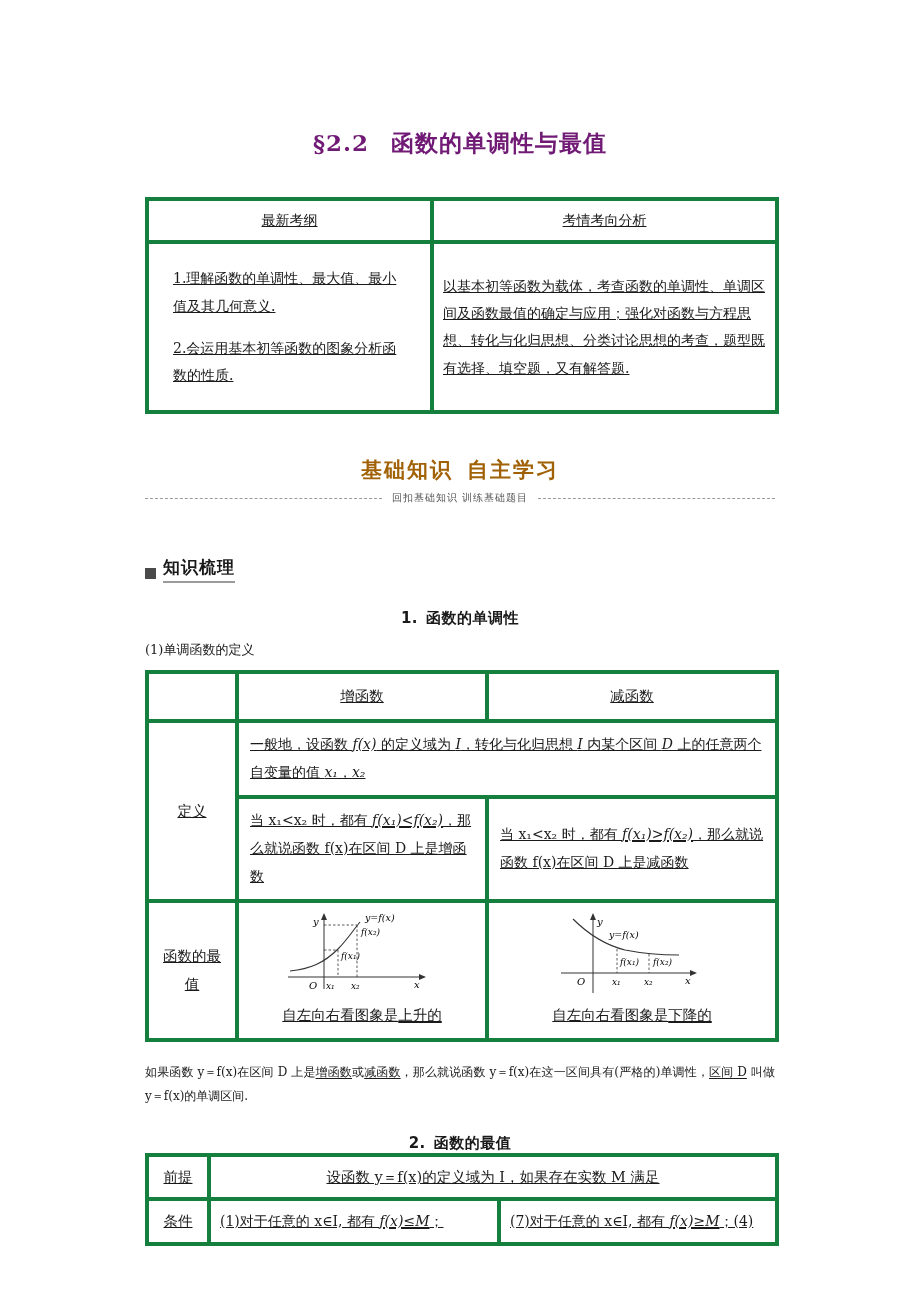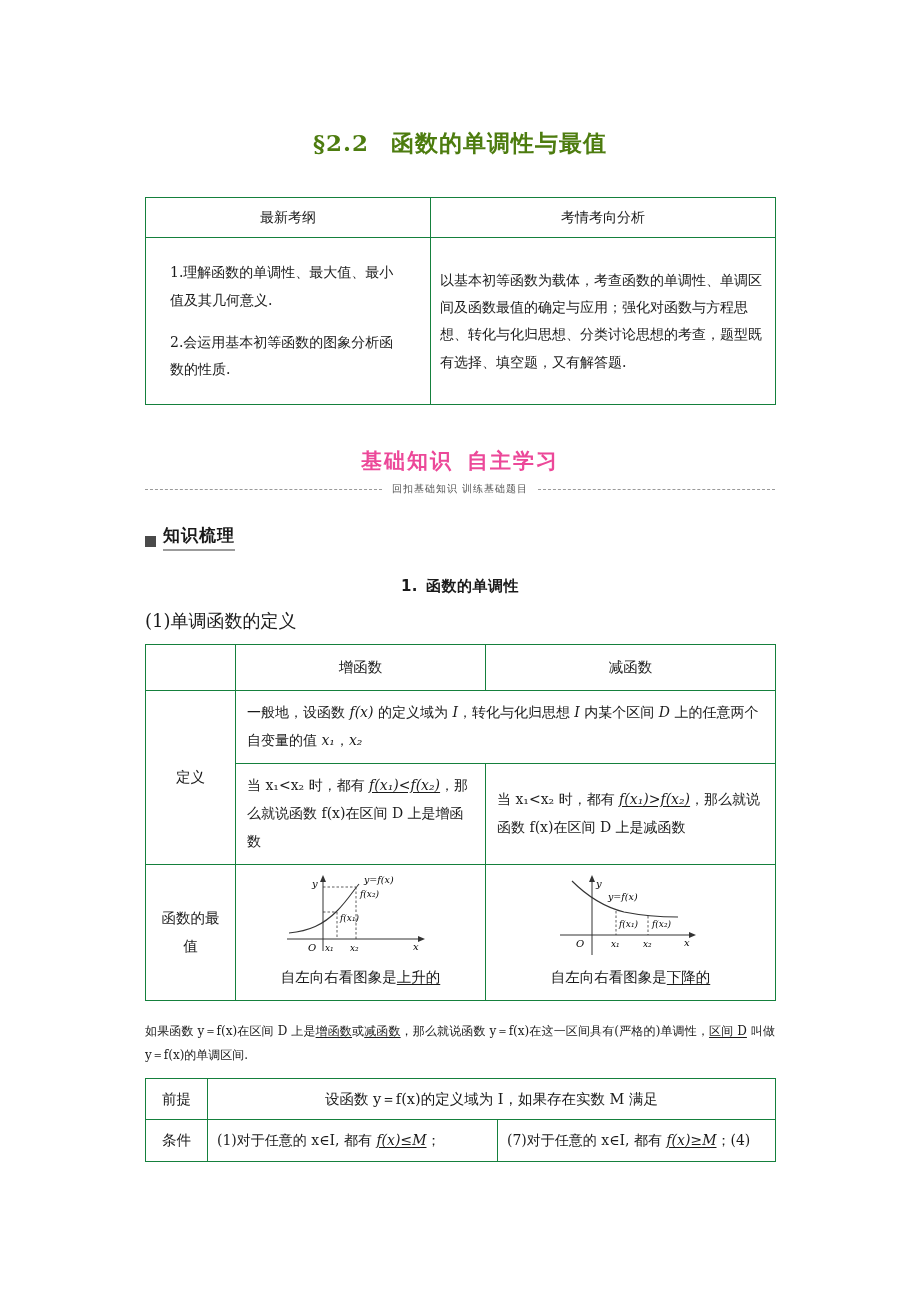--- a/index.html
+++ b/index.html
@@ -24,41 +24,42 @@
   }
 
   
   .chapter-title {
     margin-top: 128px;
     font-family: "DejaVu Sans", "Liberation Sans", sans-serif;
     font-weight: bold;
     font-size: 23px;
     letter-spacing: 1px;
     text-align: center;
-    color: #4d7c0f;
+    color: #701a75;
   }
   .chapter-title .num {
     margin-right: 22px;
     font-family: "DejaVu Serif", "Liberation Serif", serif;
     font-weight: bold;
   }
 
   
   table.doc {
     border-collapse: collapse;
     width: 630px;
     table-layout: fixed;
   }
   table.doc td, table.doc th {
-    border: 1px solid #15803d;
+    border: 4px solid #15803d;
     padding: 6px 9px;
     vertical-align: middle;
     font-size: 14px;
     line-height: 1.95;
     font-weight: normal;
+    text-decoration: underline;
   }
 
   
   .outline-table {
     margin-top: 38px;
   }
   .outline-table th {
     text-align: center;
     font-family: "DejaVu Sans", "Liberation Sans", sans-serif;
     font-weight: bold;
@@ -77,21 +78,21 @@
   
   .banner {
     margin-top: 42px;
     text-align: center;
   }
   .banner-title {
     font-family: "DejaVu Sans", "Liberation Sans", sans-serif;
     font-weight: bold;
     font-size: 21px;
     letter-spacing: 2px;
-    color: #ec4899;
+    color: #a16207;
   }
   .banner-title .gap { display: inline-block; width: 14px; }
   .banner-sub-wrap {
     display: flex;
     align-items: center;
     margin-top: 7px;
     width: 100%;
   }
   .banner-rule {
     flex: 1 1 auto;
@@ -102,21 +103,21 @@
     flex: 0 0 auto;
     padding: 0 10px;
     font-family: "DejaVu Sans", "Liberation Sans", sans-serif;
     font-size: 10px;
     color: #555;
     letter-spacing: 1px;
   }
 
   
   .kb-head {
-    margin-top: 28px;
+    margin-top: 51px;
     display: flex;
     align-items: flex-end;
   }
   .kb-marker {
     width: 11px;
     height: 11px;
     background: #4a4a4a;
     margin-right: 7px;
     margin-bottom: 4px;
     flex: 0 0 auto;
@@ -135,21 +136,21 @@
     margin-top: 26px;
     font-family: "DejaVu Sans", "Liberation Sans", sans-serif;
     font-weight: bold;
     font-size: 15px;
     letter-spacing: .5px;
     text-align: center;
   }
   .num-head .idx { margin-right: 8px; }
   .sub-head {
     margin-top: 13px;
-    font-size: 18px;
+    font-size: 13px;
   }
   .body-par {
     margin-top: 18px;
     font-size: 12px;
     line-height: 2.0;
     text-align: justify;
   }
 
   
   .mi { font-style: italic; font-family: "DejaVu Serif","Liberation Serif",serif; }
@@ -179,21 +180,21 @@
     text-align: center;
     vertical-align: middle;
   }
   .graph-caption {
     margin-top: 2px;
     font-size: 14.5px;
     text-align: center;
   }
 
   
-  .ext-table { margin-top: 11px; }
+  .ext-table { }
   .ext-table td {
     padding: 7px 10px;
     line-height: 1.8;
     font-size: 14px;
   }
   .ext-table .rowlabel {
     text-align: center;
     width: 60px;
     font-size: 14.5px;
   }
@@ -333,20 +334,23 @@
         </div>
       </td>
     </tr>
   </tbody>
     </table>
 
   <div class="body-par">
     <span>如果函数 y＝f(x)在区间 D 上是</span><span class="u">增函数</span><span>或</span><span class="u">减函数</span><span>，那么就说函数 y＝f(x)在这一区间具有(严格的)单调性，</span><span class="u">区间 D</span><span> 叫做 y＝f(x)的单调区间.</span>
   </div>
 
+  <div class="num-head">
+    <span class="idx">2.</span><span>函数的最值</span>
+  </div>
 
   <table class="doc ext-table">
     <colgroup>
         <col style="width:62px">
         <col style="width:290px">
         <col style="width:278px">
       </colgroup>
     <tbody>
         <tr>
       <td class="rowlabel">前提</td>

